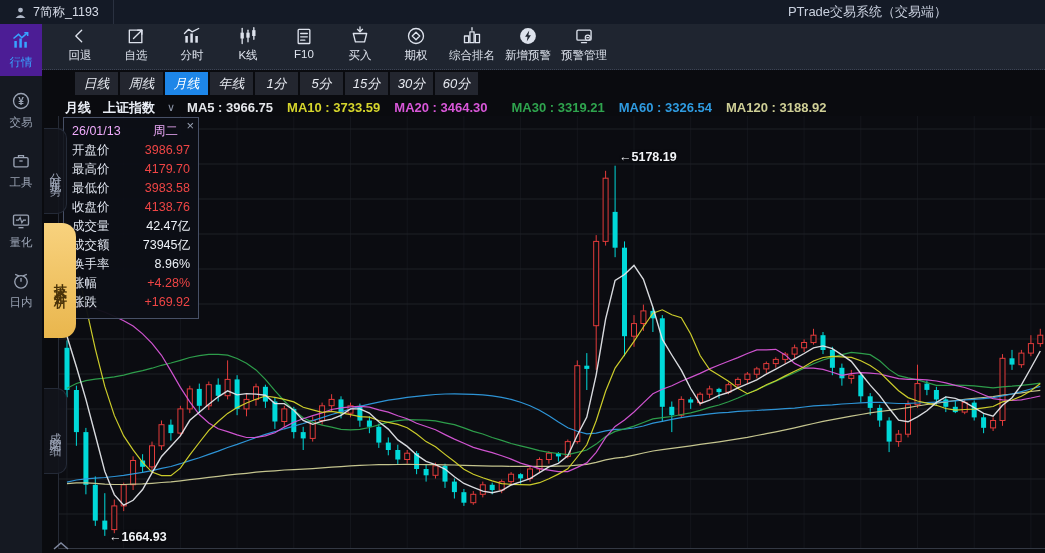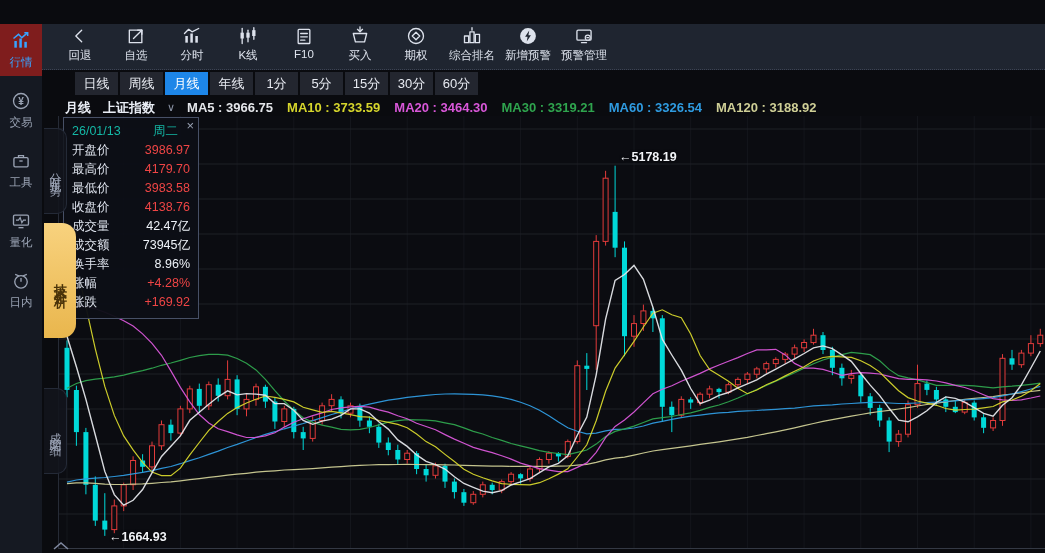--- a/index.html
+++ b/index.html
@@ -16,24 +16,24 @@
   .toolbar{position:absolute;left:42px;top:24px;width:1003px;height:46px;background:#1f2530;
            border-bottom:1px dotted #3d4454;display:flex;align-items:center;padding-left:10px;box-sizing:border-box;}
   .tbi{display:flex;flex-direction:column;align-items:center;justify-content:flex-start;min-width:52px;
        padding:0 2px;height:44px;color:#dde2ec;cursor:pointer;}
   .tbi .ic{height:22px;display:flex;align-items:center;}
   .tbi .lb{font-size:11.5px;margin-top:1px;white-space:nowrap;}
   
   .sidebar{position:absolute;left:0;top:24px;width:42px;height:529px;background:#151922;}
   .sbi{width:42px;height:52px;display:flex;flex-direction:column;align-items:center;justify-content:center;
        gap:2px;color:#9aa3b4;font-size:11.5px;cursor:pointer;margin-bottom:8px;}
-  .sbi.active{background:#7f1d1d;color:#38a3ff;}
+  .sbi.active{background:#4c1d95;color:#38a3ff;}
   
   .stage{position:absolute;left:42px;top:70px;width:1003px;height:483px;background:#0a0b0f;}
-  .ptabs{position:absolute;left:33px;top:2px;height:23px;display:flex;gap:2px;}
+  .ptabs{position:absolute;left:33px;top:2px;height:23px;display:flex;gap:2px;font-style:italic;}
   .ptab{width:43px;height:23px;line-height:23px;text-align:center;background:#23262f;color:#e8ebf2;
         font-size:13px;cursor:pointer;}
   .ptab.active{background:#1d86e8;color:#fff;}
   .ma-row{position:absolute;left:23px;top:29px;height:17px;display:flex;align-items:center;gap:12px;
           font-size:13px;white-space:nowrap;}
   .ma-row .per,.ma-row .sym{color:#e9edf5;font-weight:bold;}
   .ma-row .chev{color:#8d95a8;font-size:11px;cursor:pointer;}
   .ma-item{font-weight:bold;}
   
   .chart{position:absolute;left:16px;top:46px;width:987px;height:432px;background:#0b0c11;
@@ -43,35 +43,47 @@
        text-shadow:0 0 3px #000;}
   
   .tooltip{position:absolute;left:4px;top:1px;width:136px;background:rgba(12,15,22,0.96);
            border:1px solid #475066;padding:4px 8px 6px 8px;z-index:20;box-sizing:border-box;}
   .tt-close{position:absolute;top:1px;right:4px;color:#9aa2b4;font-size:13px;cursor:pointer;line-height:13px;}
   .tt-row{display:flex;justify-content:space-between;height:19px;line-height:19px;font-size:12.5px;align-items:center;}
   .tt-row .l{color:#dde2ec;}
   .tt-row .v.up{color:#ef4545;}
   .tt-row .v.plain{color:#eef2f8;}
   .tt-head{display:flex;justify-content:space-between;height:19px;line-height:19px;font-size:12.5px;
-           color:#14b8a6;padding-right:12px;}
+           color:#f0abfc;padding-right:12px;}
   
   .vtab{position:absolute;left:2px;width:22px;display:flex;align-items:center;justify-content:center;
         writing-mode:vertical-rl;text-orientation:upright;letter-spacing:4px;color:#9aa2b4;font-size:12px;
         background:rgba(18,21,29,0.88);border:1px solid #242a37;border-left:none;
         border-radius:0 10px 10px 0;cursor:pointer;z-index:30;}
   .vtab.active{left:2px;width:32px;background:linear-gradient(180deg,#f8d27e,#e9b64d);color:#4a3309;
         font-weight:bold;border:none;border-radius:0 14px 14px 0;font-size:13px;}
   .collapse{position:absolute;left:8px;top:468px;width:22px;height:12px;color:#8089a0;cursor:pointer;z-index:5;}
 </style>
 </head>
 <body>
 
 <div class="app">
 
+  <header class="titlebar">
+    <div class="user">
+      <span>
+        <svg width="13" height="13" viewBox="0 0 24 24">
+            <circle cx="12" cy="7.5" r="4.5" fill="#aeb6c6"></circle>
+            <path d="M3 22 q9,-11 18,0 z" fill="#aeb6c6"></path>
+          </svg>
+      </span>
+      <span>7简称_1193</span>
+    </div>
+    <div class="tb-title">PTrade交易系统（交易端）</div>
+  </header>
 
   <nav class="sidebar" id="sidebar">
       <div class="sbi active">
         <span><svg width="20" height="20" viewBox="0 0 24 24">
             <rect x="4" y="12" width="3" height="8" fill="#38a3ff"></rect>
             <rect x="10" y="9" width="3" height="11" fill="#38a3ff"></rect>
             <rect x="16" y="13" width="3" height="7" fill="#38a3ff"></rect>
             <polyline points="3,9 9,4 13,8 20,2" stroke="#38a3ff" stroke-width="1.8" fill="none"></polyline>
             <polyline points="16,2 20,2 20,6" stroke="#38a3ff" stroke-width="1.8" fill="none"></polyline>
           </svg></span>
@@ -231,21 +243,21 @@
       </div>
 
     <div class="ma-row">
       <span class="per">月线</span>
       <span class="sym">上证指数</span>
       <span class="chev">∨</span>
       <span id="malegend" style="display: inline-flex; gap: 14px;">
           <span class="ma-item" style="color: rgb(228, 230, 234);">MA5 : 3966.75</span>
           <span class="ma-item" style="color: rgb(214, 214, 44);">MA10 : 3733.59</span>
           <span class="ma-item" style="color: rgb(217, 87, 217);">MA20 : 3464.30</span>
-          <span class="ma-item" style="color: rgb(47, 164, 78);">MA30 : 3319.21</span>
+          <span class="ma-item" style="color: rgb(47, 164, 78); margin-left: 10px;">MA30 : 3319.21</span>
           <span class="ma-item" style="color: rgb(47, 155, 224);">MA60 : 3326.54</span>
           <span class="ma-item" style="color: rgb(207, 207, 150);">MA120 : 3188.92</span>
         </span>
     </div>
 
     <div class="chart">
       <svg id="cv" width="987" height="432" viewBox="0 0 987 432">
           <line x1="8.0" y1="0" x2="8.0" y2="432" stroke="#14161c" stroke-width="1"></line>
           <line x1="64.7" y1="0" x2="64.7" y2="432" stroke="#14161c" stroke-width="1"></line>
           <line x1="121.4" y1="0" x2="121.4" y2="432" stroke="#14161c" stroke-width="1"></line>

